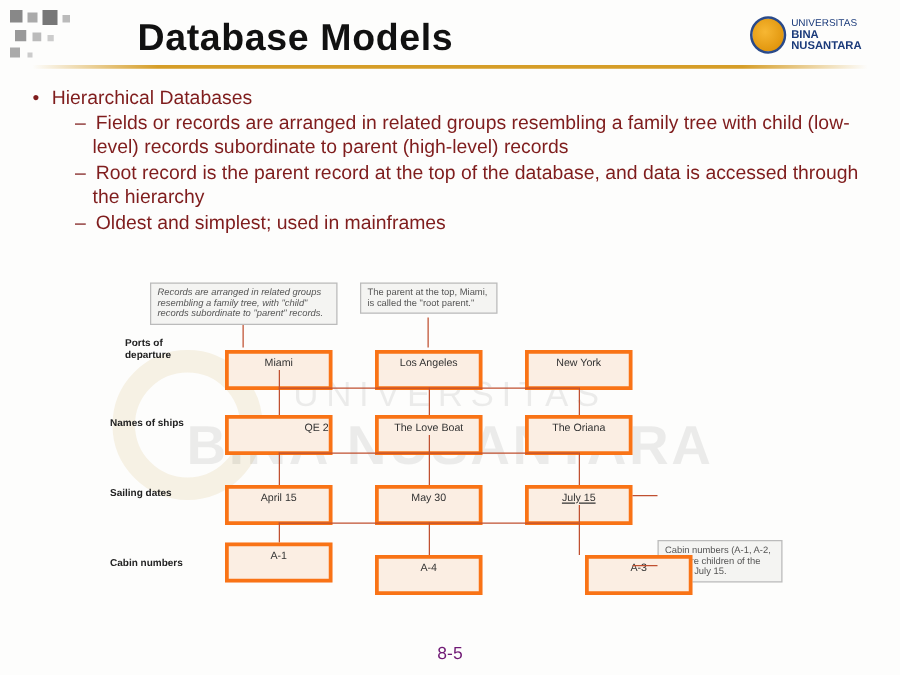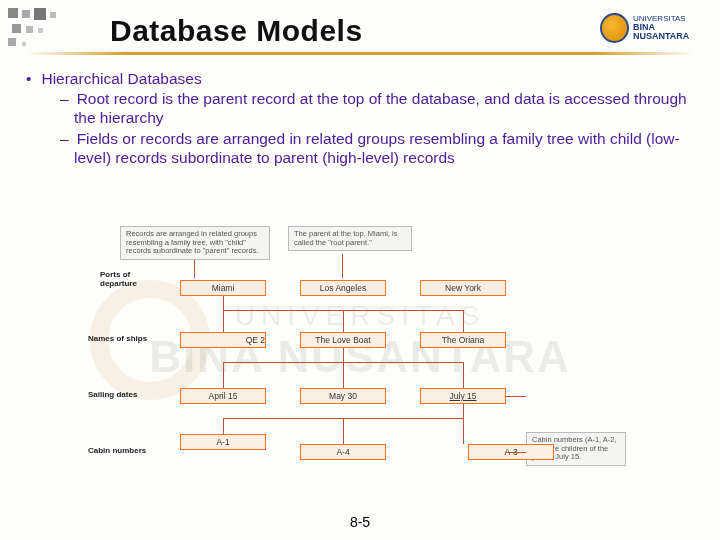--- a/index.html
+++ b/index.html
@@ -30,44 +30,44 @@
     border:2px solid #2a4a8a; position:relative; }
   .logo-text { font-size:8px; line-height:1; color:#1a3a7a; }
   .logo-text b { font-size:9px; display:block; }
   
   .title { position:absolute; top:14px; left:110px;
            font-size:30px; font-weight:900; letter-spacing:0.5px;
            font-family: "Arial Black", Arial, sans-serif; color:#111; }
   .title-underline { position:absolute; top:52px; left:26px; width:668px; height:3px;
     background: linear-gradient(to right, rgba(214,158,40,0) 0%, #d69e28 15%, #d69e28 85%, rgba(214,158,40,0) 100%); }
   
-  .content { position:absolute; top:70px; left:26px; width:668px; font-size:15.5px; color:#4c1d95; }
+  .content { position:absolute; top:70px; left:26px; width:668px; font-size:15.5px; color:#7f1d1d; }
   .b1 { margin-left:0; margin-bottom:2px; }
   .b1::before { content:"•"; margin-right:10px; }
   .b2 { margin-left:34px; margin-bottom:2px; text-indent:-14px; padding-left:14px; line-height:1.22; }
   .b2::before { content:"–"; margin-right:8px; }
   
   .watermark { position:absolute; left:60px; top:300px; width:600px;
     text-align:center; color:rgba(0,0,0,0.07); pointer-events:none; }
   .watermark .wm1 { font-size:28px; letter-spacing:6px; font-weight:300; }
   .watermark .wm2 { font-size:44px; font-weight:700; letter-spacing:2px; }
   .wm-circle { position:absolute; left:90px; top:280px; width:120px;height:120px;
     border-radius:50%; border:18px solid rgba(200,160,60,0.12); }
   
   .diagram { position:absolute; top:226px; left:88px; width:544px; height:256px; font-size:8px; color:#333; }
   .callout { position:absolute; background:#f4f4f2; border:1px solid #bbb; padding:3px 5px; font-size:7.5px; line-height:1.15; color:#555; }
   .rowlabel { position:absolute; font-size:8px; font-weight:700; color:#222; }
-  .node { position:absolute; width:86px; height:16px; border:1px solid #f97316; background:#fbeee3;
+  .node { position:absolute; width:86px; height:32px; border:3px solid #f97316; background:#fbeee3;
           text-align:center; font-size:8.5px; line-height:15px; color:#333; }
   .line { position:absolute; background:#c05030; }
   .hline { height:1.4px; }
   .vline { width:1.4px; }
   
   .footer { position:absolute; bottom:10px; left:0; width:720px; text-align:center;
-            font-size:14px; color:#000000; }
+            font-size:14px; color:#701a75; }
 </style>
 </head>
 <body>
 
 <div class="deco">
   <span class="d1"></span>
     <span class="d2"></span>
     <span class="d3"></span>
     <span class="d4"></span>
   <span class="d5"></span>
@@ -89,28 +89,29 @@
 <div class="title-underline"></div>
 
 <div class="wm-circle"></div>
 <div class="watermark">
   <div class="wm1">UNIVERSITAS</div>
   <div class="wm2">BINA NUSANTARA</div>
 </div>
 
 <div class="content">
   <div class="b1">Hierarchical Databases</div>
+  <div class="b2">Fields or records are arranged in related groups resembling a family tree with child (low-level) records subordinate to parent (high-level) records</div>
   <div class="b2">Root record is the parent record at the top of the database, and data is accessed through the hierarchy</div>
-  <div class="b2">Fields or records are arranged in related groups resembling a family tree with child (low-level) records subordinate to parent (high-level) records</div>
+  <div class="b2">Oldest and simplest; used in mainframes</div>
 </div>
 
 <div class="diagram">
 
-  <div class="callout" style="left:32px; top:0; width:150px;">Records are arranged in related groups resembling a family tree, with "child" records subordinate to "parent" records.</div>
-  <div class="callout" style="left:200px; top:0; width:124px;">The parent at the top, Miami, is called the "root parent."</div>
+  <div class="callout" style="left:32px; top:0; width:150px;font-style:italic;">Records are arranged in related groups resembling a family tree, with "child" records subordinate to "parent" records.</div>
+  <div class="callout" style="left:200px; top:0; width:110px;">The parent at the top, Miami, is called the "root parent."</div>
 
   <div class="callout" style="left:438px; top:206px; width:100px;">Cabin numbers (A-1, A-2, A-3) are children of the parent July 15.</div>
 
   <div class="rowlabel" style="left:0; top:44px; width:60px;margin-left:12px;">Ports of departure</div>
   <div class="rowlabel" style="left:0; top:108px; width:70px;">Names of ships</div>
   <div class="rowlabel" style="left:0; top:164px; width:70px;">Sailing dates</div>
   <div class="rowlabel" style="left:0; top:220px; width:80px;">Cabin numbers</div>
 
   <div class="line vline" style="left:106px; top:34px; height:18px;"></div>
   <div class="line vline" style="left:254px; top:28px; height:24px;"></div>

